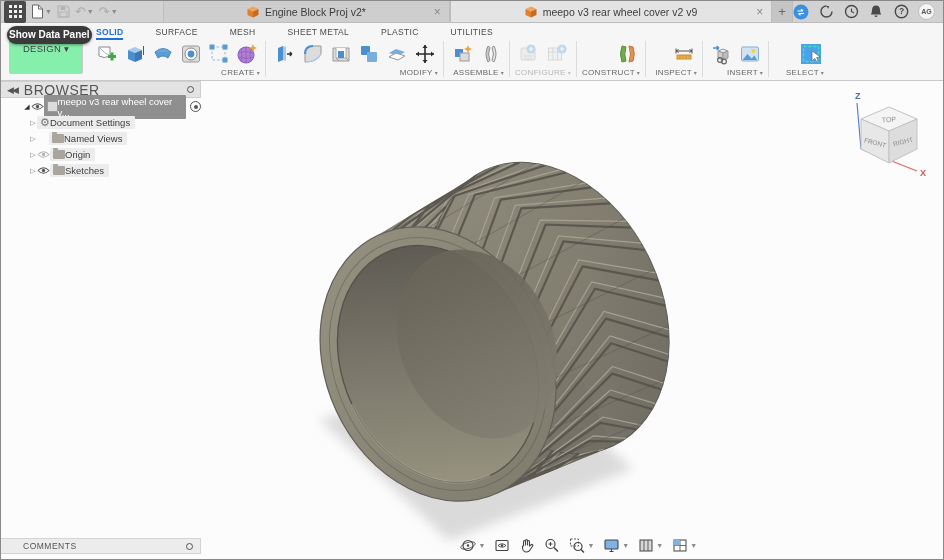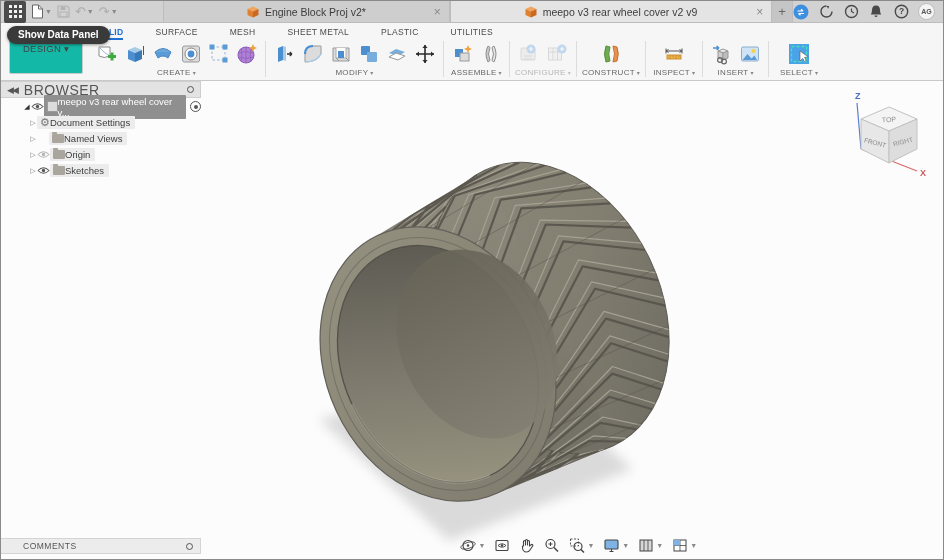--- a/index.html
+++ b/index.html
@@ -22,31 +22,31 @@
   .newtab { width:21px; display:flex; align-items:center; justify-content:center; background:#c5c5c5; color:#666; font-size:13px; border-right:1px solid #bdbdbd; }
   .tr-icons { flex:1; display:flex; align-items:center; justify-content:flex-end; gap:9px; padding-right:8px; }
   .tr-icon { width:16px; height:16px; display:flex; align-items:center; justify-content:center; }
   .avatar { width:17px; height:17px; border-radius:50%; background:#f4f4f4; border:1px solid #bbb; font-size:7px; color:#555; display:flex; align-items:center; justify-content:center; font-weight:bold; }
 
   
   .ribbon { height:58px; background:#f6f6f6; border-bottom:1px solid #c9c9c9; position:relative; }
   .ribbon-tabs { display:flex; gap:32px; padding:4px 0 0 95px; height:17px; }
   .rtab { font-size:8.5px; color:#4a4a4a; letter-spacing:.3px; cursor:default; padding-bottom:2px; }
   .rtab.active { color:#1f6fd4; font-weight:bold; border-bottom:2px solid #1f6fd4; }
-  .design-btn { position:absolute; left:8px; top:13px; width:74px; height:38px; background:#14b8a6; border:1px solid #c9c9c9; border-radius:2px; display:flex; align-items:flex-start; justify-content:center; padding-top:6px; font-size:9.5px; color:#444; letter-spacing:.3px; }
+  .design-btn { position:absolute; left:8px; top:13px; width:74px; height:38px; background:#86efac; border:1px solid #c9c9c9; border-radius:2px; display:flex; align-items:flex-start; justify-content:center; padding-top:6px; font-size:9.5px; color:#444; letter-spacing:.3px; }
   .ribbon-body { display:flex; align-items:flex-start; padding-left:92px; height:40px; }
-  .rgroup { display:flex; flex-direction:column; align-items:center; }
+  .rgroup { display:flex; flex-direction:column; align-items:flex-end; }
   .rgroup .icons { display:flex; gap:1px; }
   .ribtn { width:27px; height:27px; display:flex; align-items:center; justify-content:center; border-radius:2px; }
   .glabel { font-size:8px; color:#666; letter-spacing:.3px; margin-top:1px; white-space:nowrap; }
   .glabel::after { content:" ▾"; font-size:6px; color:#888; }
   .rsep { width:1px; background:#dcdcdc; height:36px; margin:1px 5px 0 5px; }
 
   
-  .tooltip { position:absolute; left:6px; top:3px; background:#3a3a3a; color:#fff; font-size:10px; font-weight:bold; padding:3px 11px 4px; border-radius:9px; box-shadow:0 1px 3px rgba(0,0,0,.4); z-index:50; white-space:nowrap; }
+  .tooltip { position:absolute; left:6px; top:3px; background:#3a3a3a; color:#fff; font-size:10px; font-weight:bold; padding:3px 2px 4px; border-radius:9px; box-shadow:0 1px 3px rgba(0,0,0,.4); z-index:50; white-space:nowrap; }
 
   
   .viewport { position:relative; height:479px; background:#fcfcfc; overflow:hidden; }
   #model-svg { position:absolute; left:0; top:0; }
 
   
   .browser { position:absolute; left:0; top:0; width:200px; z-index:10; font-size:9.5px; color:#3c3c3c; }
   .panel-header { height:17px; background:#e3e3e3; border:1px solid #cfcfcf; border-left:none; display:flex; align-items:center; padding:0 6px; }
   .panel-header .chev { color:#555; font-size:9px; margin-right:7px; letter-spacing:-2px; }
   .panel-header .ptitle { flex:1; font-size:14px; color:#555; letter-spacing:.5px; }

